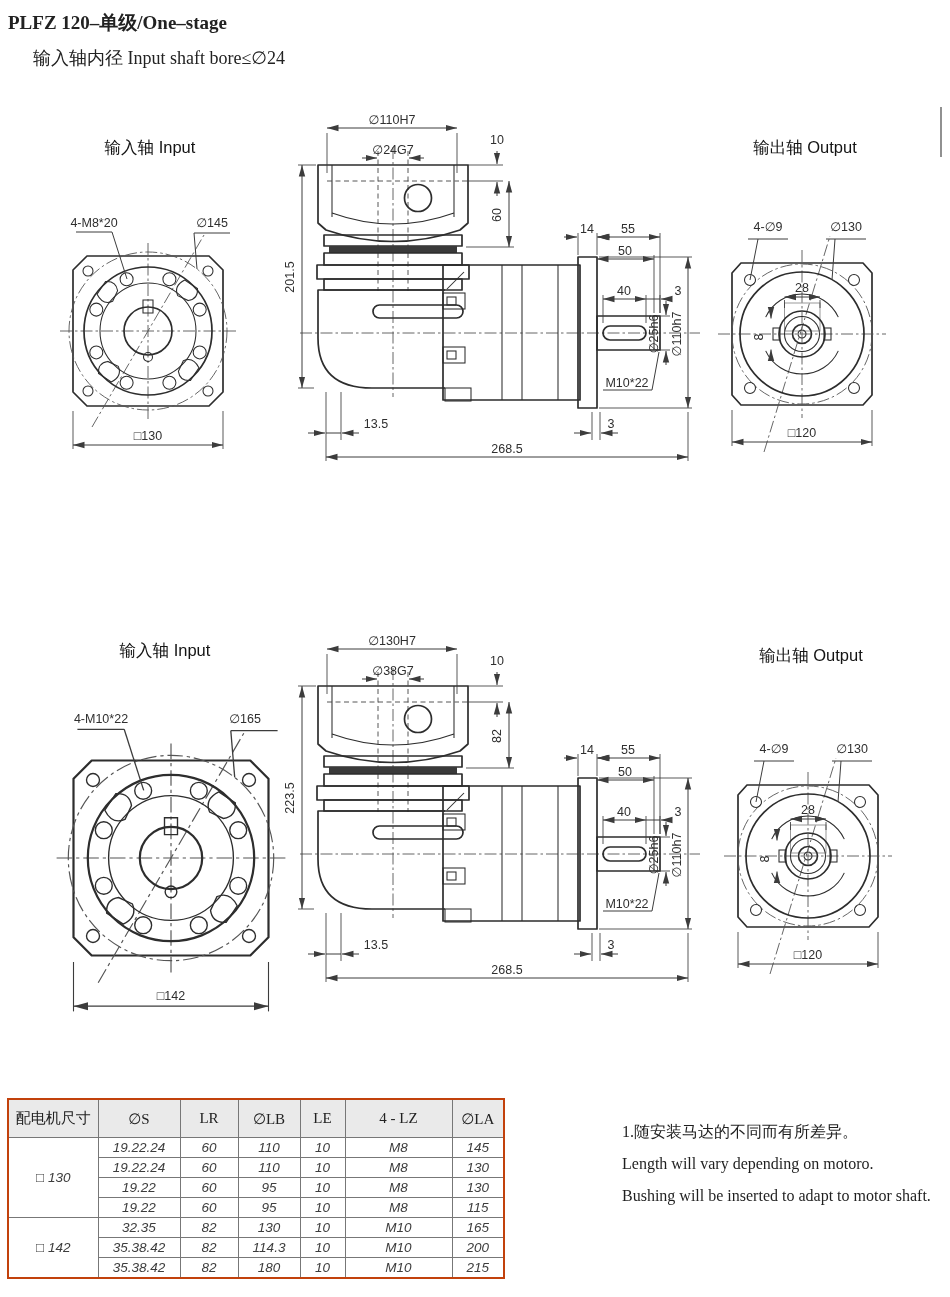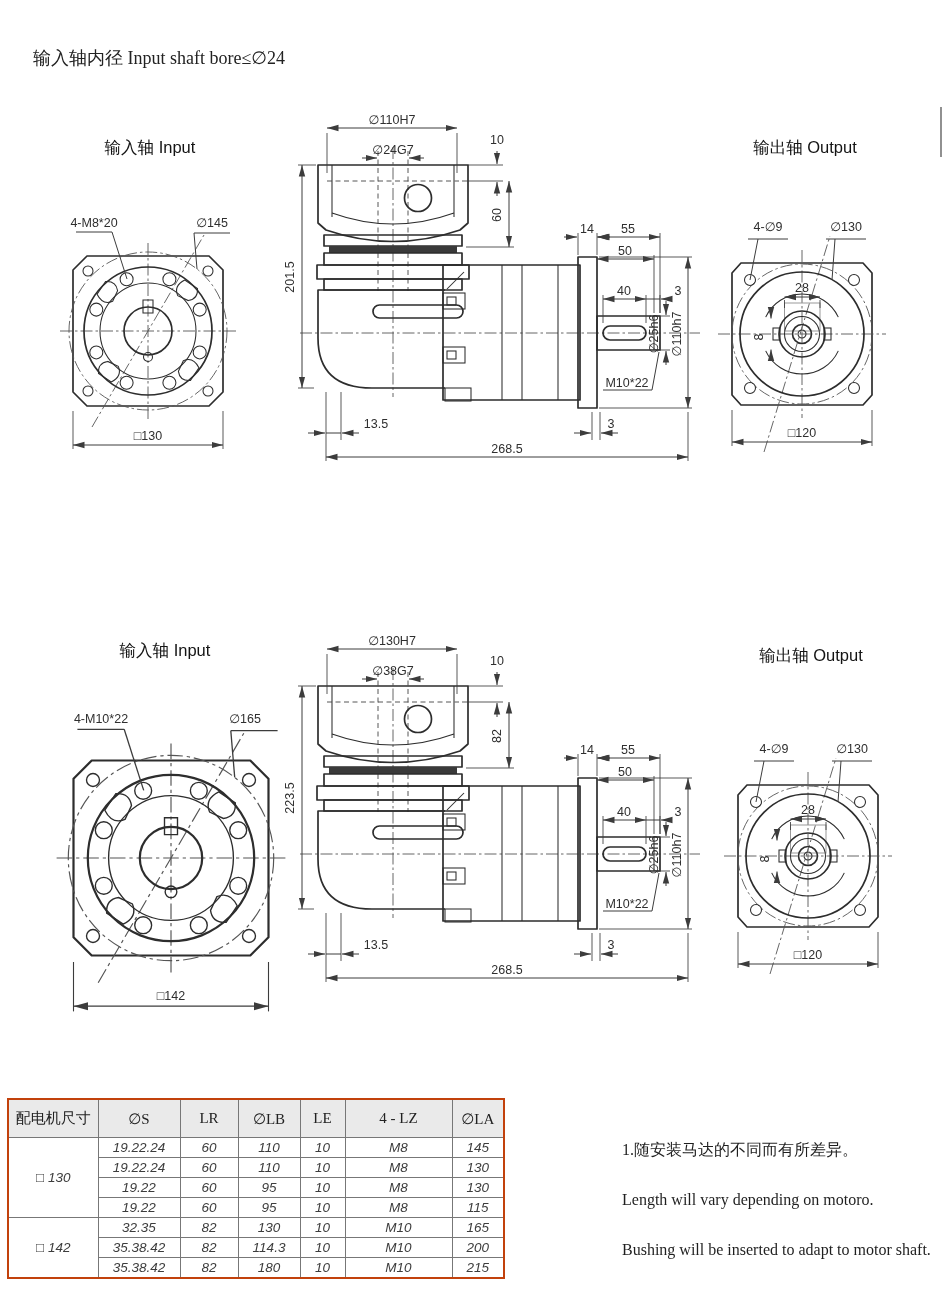--- a/index.html
+++ b/index.html
@@ -21,27 +21,28 @@
   .ext{fill:none;stroke:#3c3c3c;stroke-width:0.85;}
   text.d{font:12.5px "Liberation Sans",sans-serif;fill:#2f2f2f;}
   text.lab{font:16.5px "Liberation Sans",sans-serif;fill:#141414;}
   
   .tbl{position:absolute;left:7px;top:1098px;border-collapse:collapse;table-layout:fixed;
        border:2px solid #c2410c;font:13.5px "Liberation Sans",sans-serif;color:#3d3d3d;}
   .tbl th,.tbl td{border:1px solid #777;text-align:center;padding:0 2px;font-style:italic;}
   .tbl th{background:#eaeaea;font:400 15px "Liberation Serif",serif;color:#222;height:37px;}
   .tbl td{height:19px;}
   .notes{position:absolute;left:622px;top:1116px;width:328px;}
-  .notes div{font:400 16px "Liberation Serif",serif;color:#1f1f1f;line-height:2.0;margin-top:18px;}
+  .notes div{font:400 16px "Liberation Serif",serif;color:#1f1f1f;line-height:2.0;}
 </style>
 </head>
 <body>
 
 <div class="page">
 
+  <div class="title">PLFZ 120–单级/One–stage</div>
   <div class="subtitle sub1">输入轴内径 Input shaft bore≤∅24</div>
 
   <svg class="svg1" width="950" height="375" viewBox="0 0 950 375">
     <defs>
       <marker id="ah" viewBox="0 0 12 8" markerWidth="12" markerHeight="8" refX="11.5" refY="4" orient="auto-start-reverse" markerUnits="userSpaceOnUse">
         <path d="M0,0.8 L11.5,4 L0,7.2 Z" fill="#3c3c3c"></path>
       </marker>
 
       <path id="cutw" class="ln2" d="M-10,-7 Q-14,5 -4,9 L7,5 Q13,-3 5,-10 Z"></path>
 

